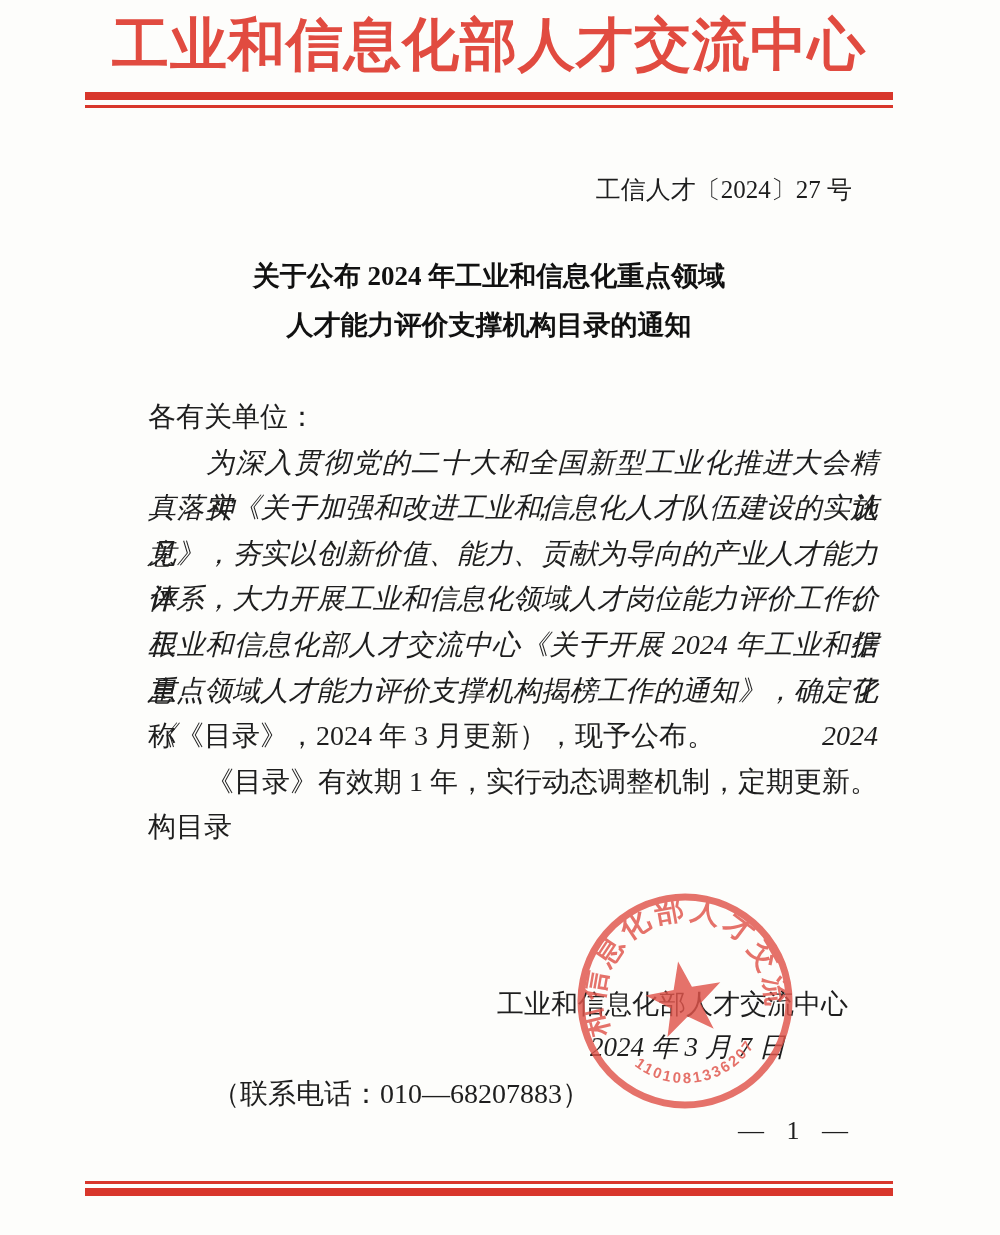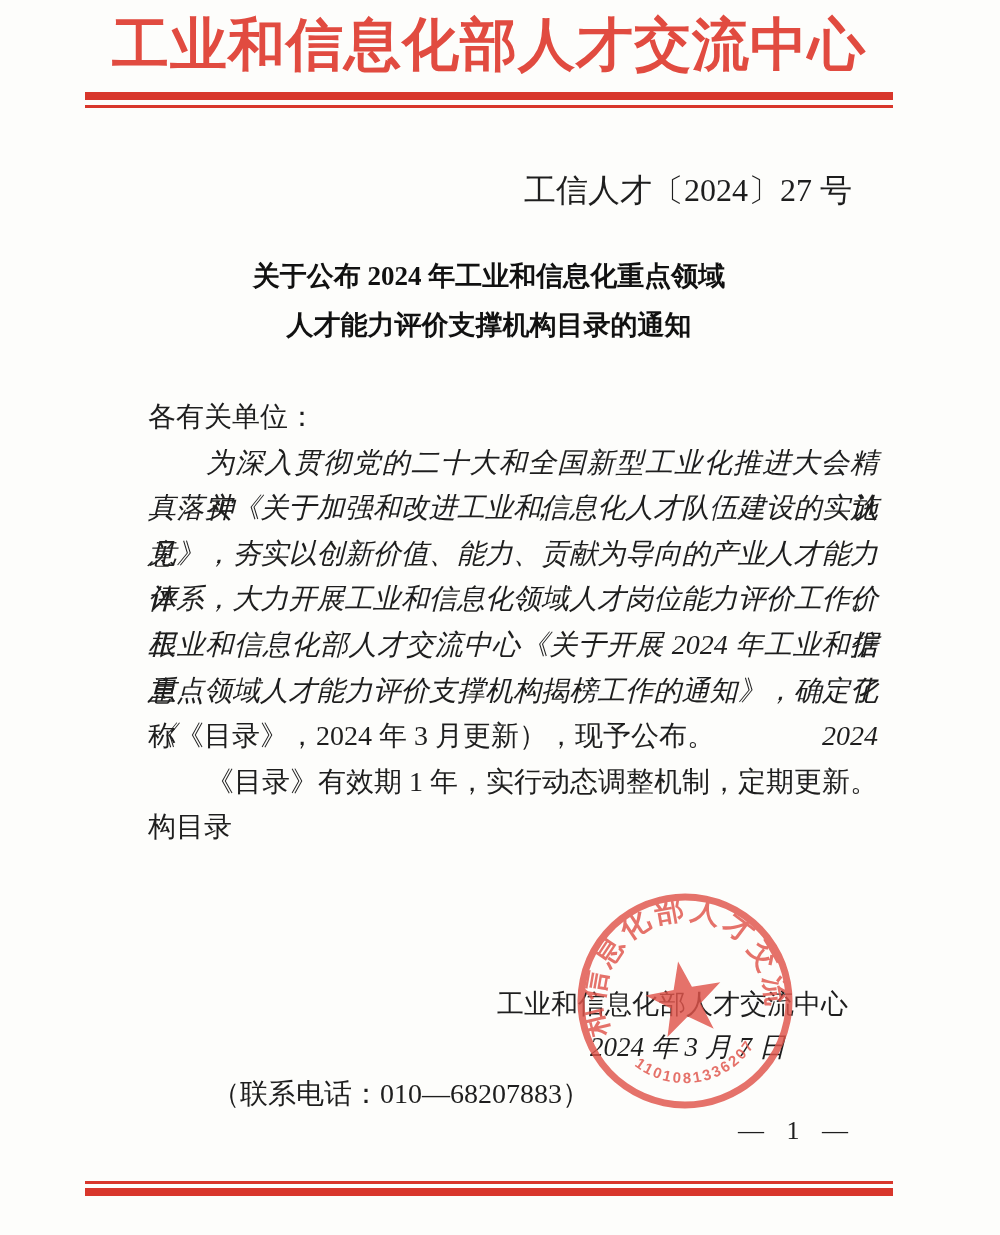--- a/index.html
+++ b/index.html
@@ -27,21 +27,21 @@
     letter-spacing:1px;
     white-space:nowrap;
   }
   .rule{position:absolute;left:85px;width:808px;background:var(--rule-red);}
   .rule-top-thick{top:92px;height:8px;}
   .rule-top-thin{top:105px;height:3px;}
   .rule-bottom-thin{top:1181px;height:3px;}
   .rule-bottom-thick{top:1188px;height:8px;}
   .doc-number{
     position:absolute;top:174px;right:148px;
-    font-size:32px;line-height:32px;
+    font-size:25px;line-height:32px;
     white-space:nowrap;
   }
   .doc-title{
     position:absolute;top:252px;left:85px;width:808px;
     text-align:center;font-weight:700;
     font-size:27px;line-height:49px;color:#111;
   }
   .body-block{
     position:absolute;top:394px;left:148px;width:730px;
     font-size:28px;color:var(--ink);

